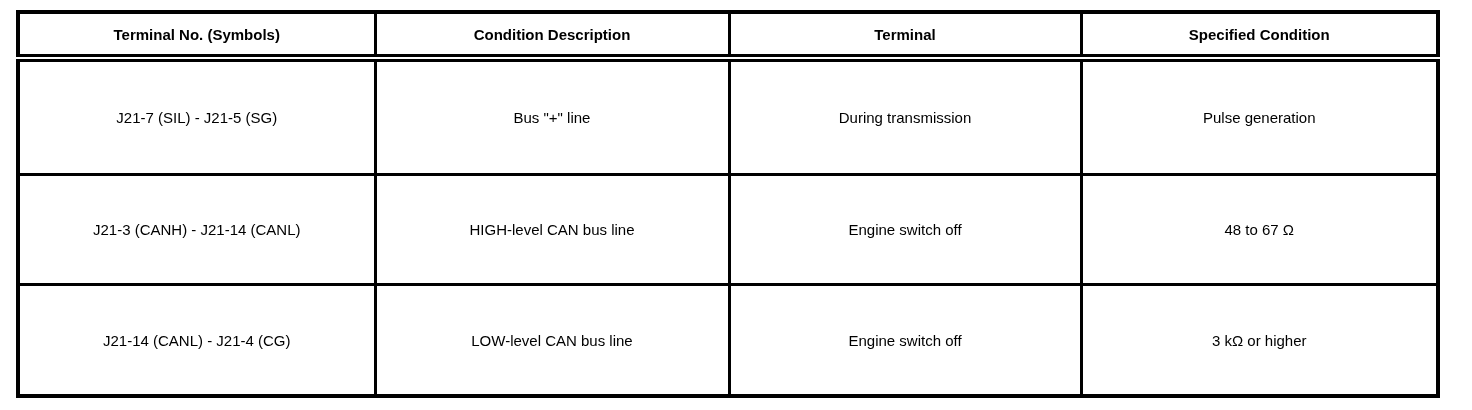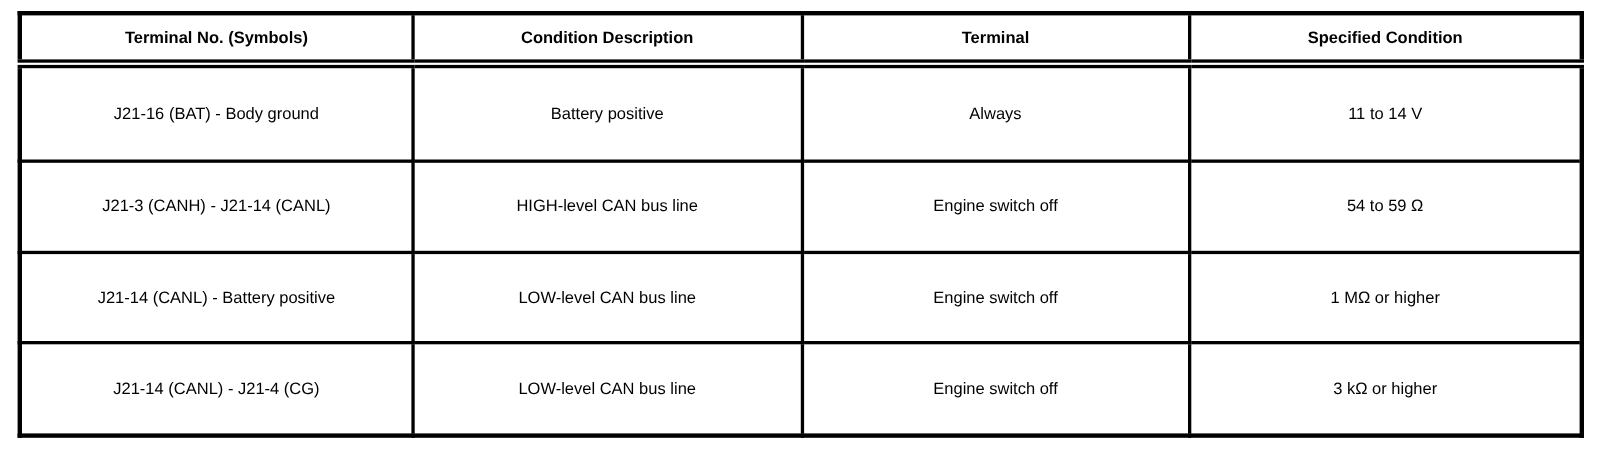--- a/index.html
+++ b/index.html
@@ -62,36 +62,30 @@
     <thead>
       <tr>
         <th>Terminal No. (Symbols)</th>
         <th>Condition Description</th>
         <th>Terminal</th>
         <th>Specified Condition</th>
       </tr>
     </thead>
     <tbody>
         <tr>
-          <td>J21-16 (BAT) - Body ground</td>
-          <td>Battery positive</td>
-          <td>Always</td>
-          <td>11 to 14 V</td>
+          <td>J21-7 (SIL) - J21-5 (SG)</td>
+          <td>Bus "+" line</td>
+          <td>During transmission</td>
+          <td>Pulse generation</td>
         </tr>
         <tr>
           <td>J21-3 (CANH) - J21-14 (CANL)</td>
           <td>HIGH-level CAN bus line</td>
           <td>Engine switch off</td>
-          <td>54 to 59 Ω</td>
-        </tr>
-        <tr>
-          <td>J21-14 (CANL) - Battery positive</td>
-          <td>LOW-level CAN bus line</td>
-          <td>Engine switch off</td>
-          <td>1 MΩ or higher</td>
+          <td>48 to 67 Ω</td>
         </tr>
         <tr>
           <td>J21-14 (CANL) - J21-4 (CG)</td>
           <td>LOW-level CAN bus line</td>
           <td>Engine switch off</td>
           <td>3 kΩ or higher</td>
         </tr>
       </tbody>
   </table>
 </div>

